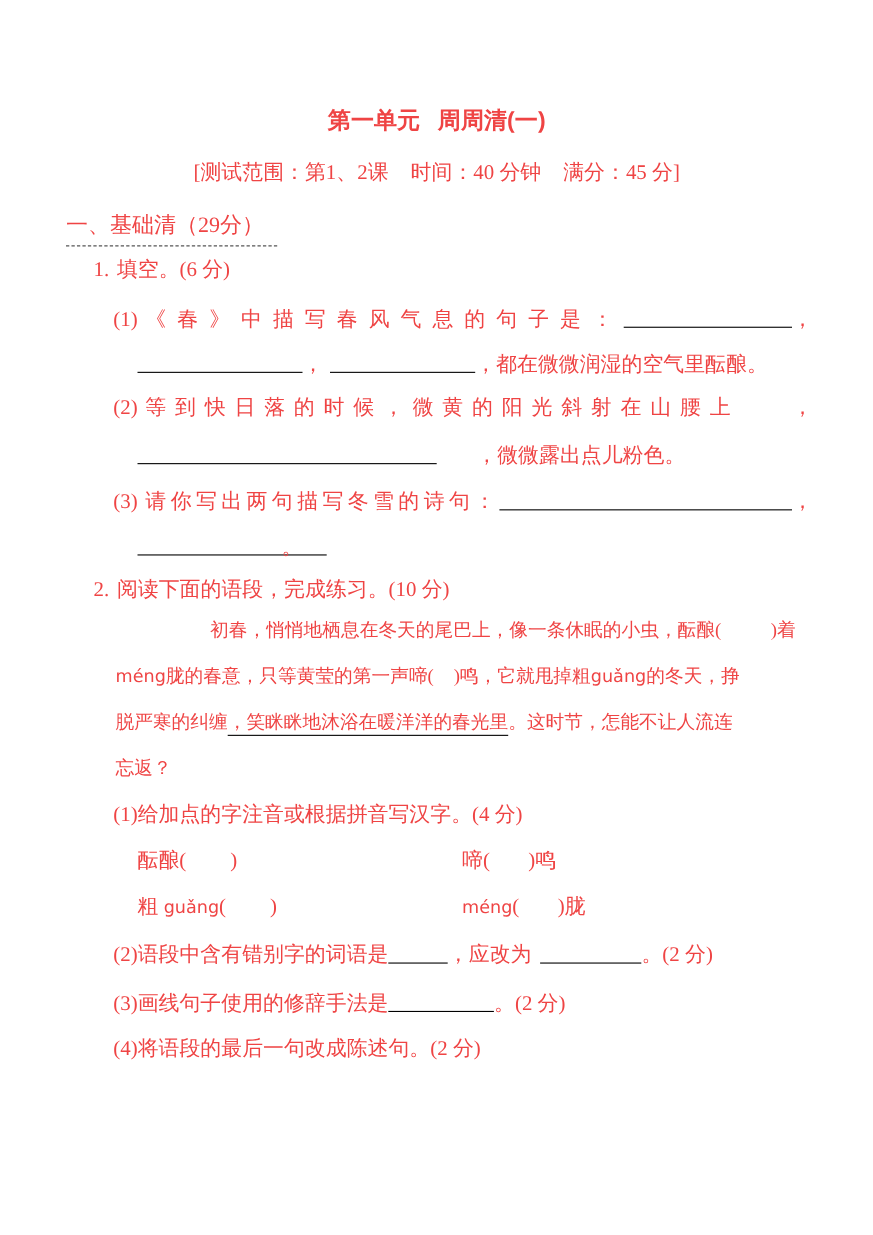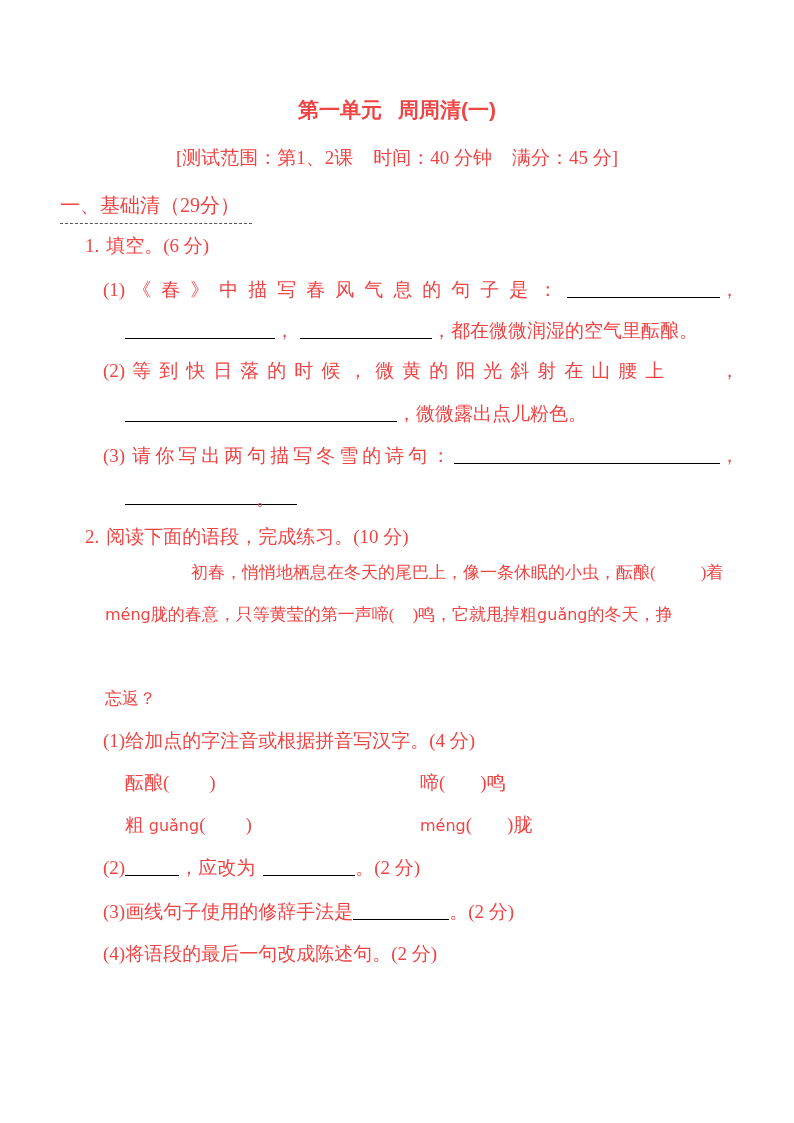--- a/index.html
+++ b/index.html
@@ -19,21 +19,21 @@
   .heading .hd{display:inline-block;border-bottom:1px dashed #555;padding:0 12px 4px 0;}
   .stem{left:85px;}
   .q1stem{top:233px;}
   .q2stem{top:524px;}
   .label{margin-right:7px;flex:0 0 auto;}
   .sub{left:103px;width:636px;}
   .cont{left:125px;}
   .s1l1{top:276px;}
   .s1l2{top:317px;width:614px;}
   .s2l1{top:358px;}
-  .s2l2{top:400px;}
+  .s2l2{top:400px;gap:36px;}
   .s3l1{top:442px;}
   .s3l2{top:484px;}
   .ls10{letter-spacing:10px;}
   .ls8{letter-spacing:8px;}
   .ls4{letter-spacing:4px;}
   .blank{display:inline-block;border-bottom:1px solid #000;height:19px;transform:translateY(2px);flex:0 0 auto;}
   .b-fill{flex:1 1 auto;}
   .b150{width:150px;}
   .b132{width:132px;margin-left:6px;}
   .b272{width:272px;}
@@ -132,20 +132,23 @@
   </div>
 
   <div class="line para pl1">
     <span class="pindent"></span><span>初春，悄悄地栖息在冬天的尾巴上，像一条休眠的小虫，酝酿(</span><span class="gap45"></span><span>)着</span>
   </div>
 
   <div class="line para pl2">
     <span class="py">méng</span><span>胧的春意，只等黄莹的第一声啼(</span><span class="gap18"></span><span>)鸣，它就甩掉粗</span><span class="py">guǎng</span><span>的冬天，挣</span>
   </div>
 
+  <div class="line para pl3">
+    <span>脱严寒的纠缠</span><span class="u">，笑眯眯地沐浴在暖洋洋的春光里</span><span>。这时节，怎能不让人流连</span>
+  </div>
 
   <div class="line para pl4">
     <span>忘返？</span>
   </div>
 
   <div class="line q2sub q2s1 flexline">
     <span>(1)</span>
       <span>给加点的字注音或根据拼音写汉字。(4 分)</span>
   </div>
 
@@ -154,20 +157,21 @@
     <span class="col2"><span class="py">méng</span><span>(</span><span class="gap35"></span><span>)胧</span></span>
   </div>
 
   <div class="line row row1">
     <span><span>酝酿(</span><span class="gap40"></span><span>)</span></span>
     <span class="col2"><span>啼(</span><span class="gap35"></span><span>)鸣</span></span>
   </div>
 
   <div class="line q2sub q2s2 flexline">
     <span>(2)</span>
+      <span>语段中含有错别字的词语是</span>
       <span class="blank b54"></span>
       <span>，应改为</span>
       <span class="blank b92"></span>
       <span>。(2 分)</span>
   </div>
 
   <div class="line q2sub q2s3 flexline">
     <span>(3)</span>
       <span>画线句子使用的修辞手法是</span>
       <span class="blank b96"></span>

